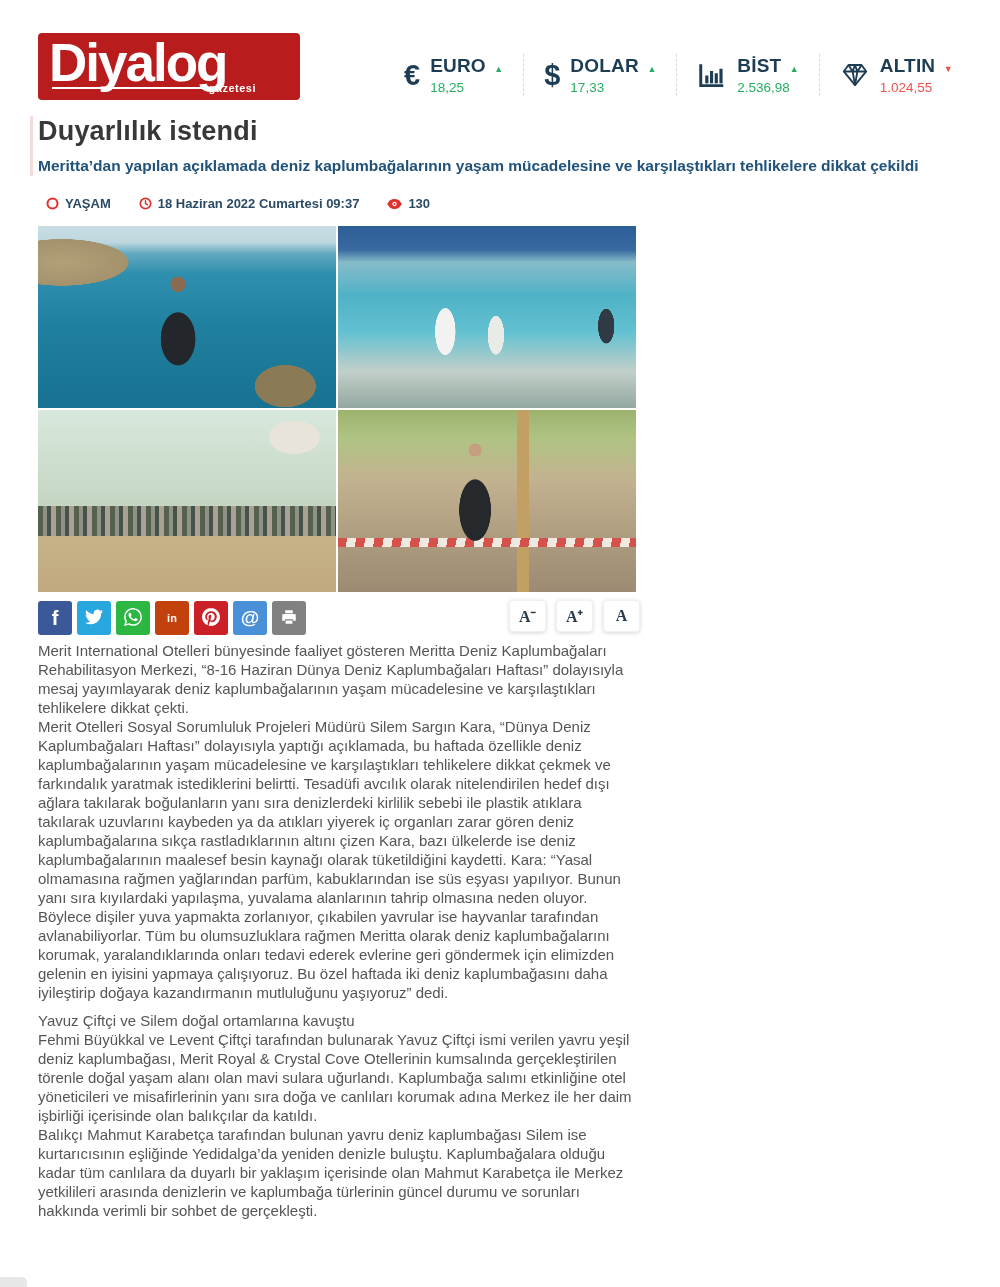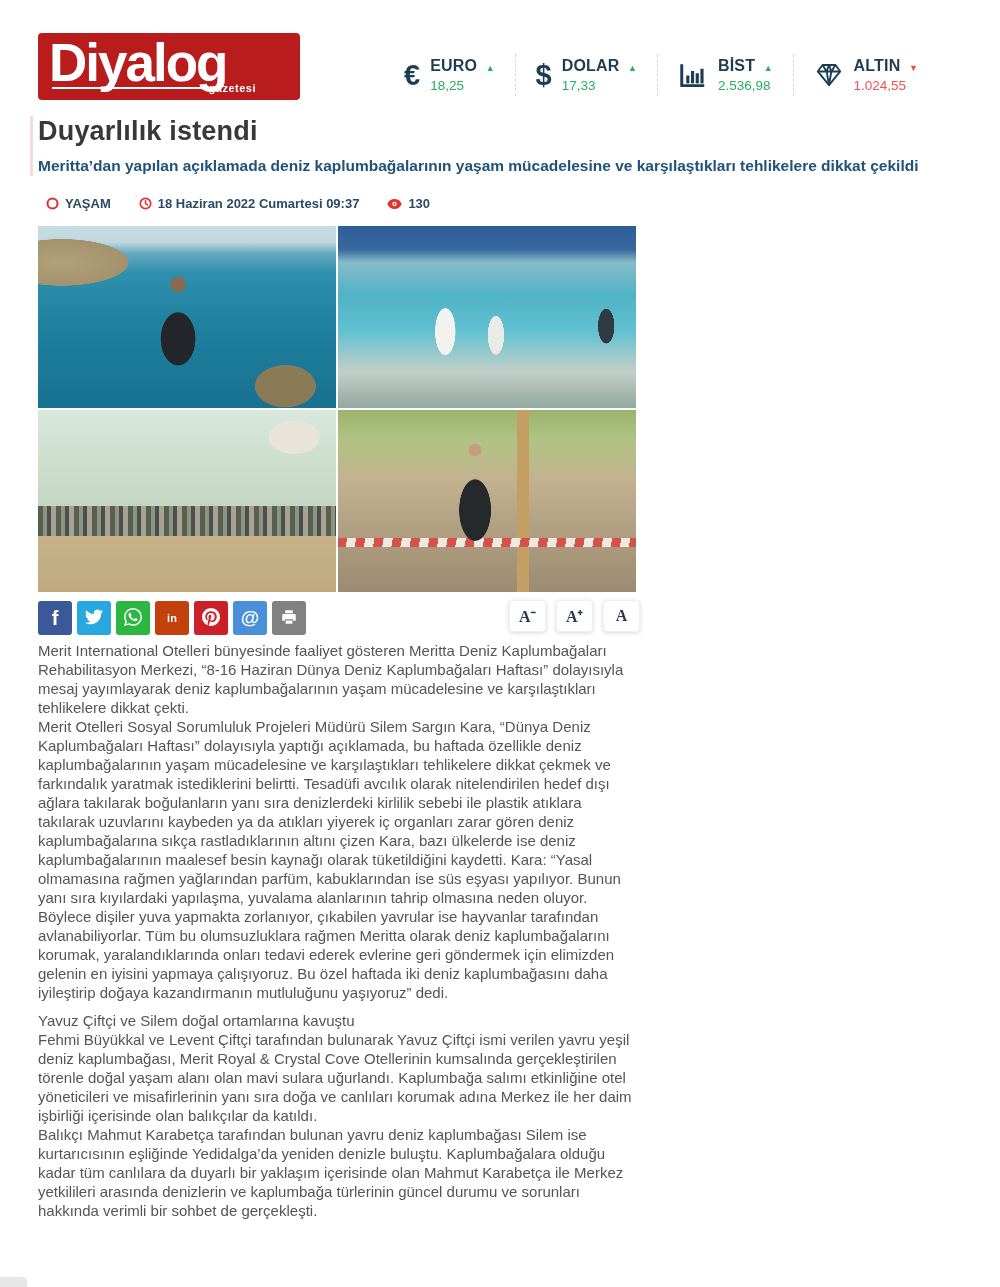--- a/index.html
+++ b/index.html
@@ -24,21 +24,21 @@
   }
   .logo-sub .line { flex:1; height:2px; background:#fff; margin-right:5px; }
   .logo-sub-text { font-size:11px; font-weight:bold; letter-spacing:.5px; }
 
   
   .ticker { position:absolute; left:398px; top:54px; display:flex; align-items:center; height:42px; }
   .ticker-item { display:flex; align-items:center; padding:0 20px; border-left:1px dashed #d8d8d8; height:42px; }
   .ticker-item:first-child { border-left:none; padding-left:6px; }
   .ticker-icon { color:#1d3d55; margin-right:10px; display:flex; align-items:center; }
   .cur-glyph { font-size:29px; font-weight:bold; line-height:1; }
-  .ticker-label { font-size:16px; font-weight:bold; color:#1d3d55; letter-spacing:.2px; }
+  .ticker-label { font-size:19px; font-weight:bold; color:#1d3d55; letter-spacing:.2px; }
   .arrow { font-size:9px; margin-left:4px; }
   .arrow.up { color:#27ae60; }
   .arrow.down { color:#e8544a; }
   .ticker-value { display:block; font-size:13.5px; margin-top:3px; }
   .val-up { color:#27ae60; }
   .val-down { color:#ef5350; }
 
   
   .article-header {
     position:absolute; left:30px; top:116px; width:950px;

